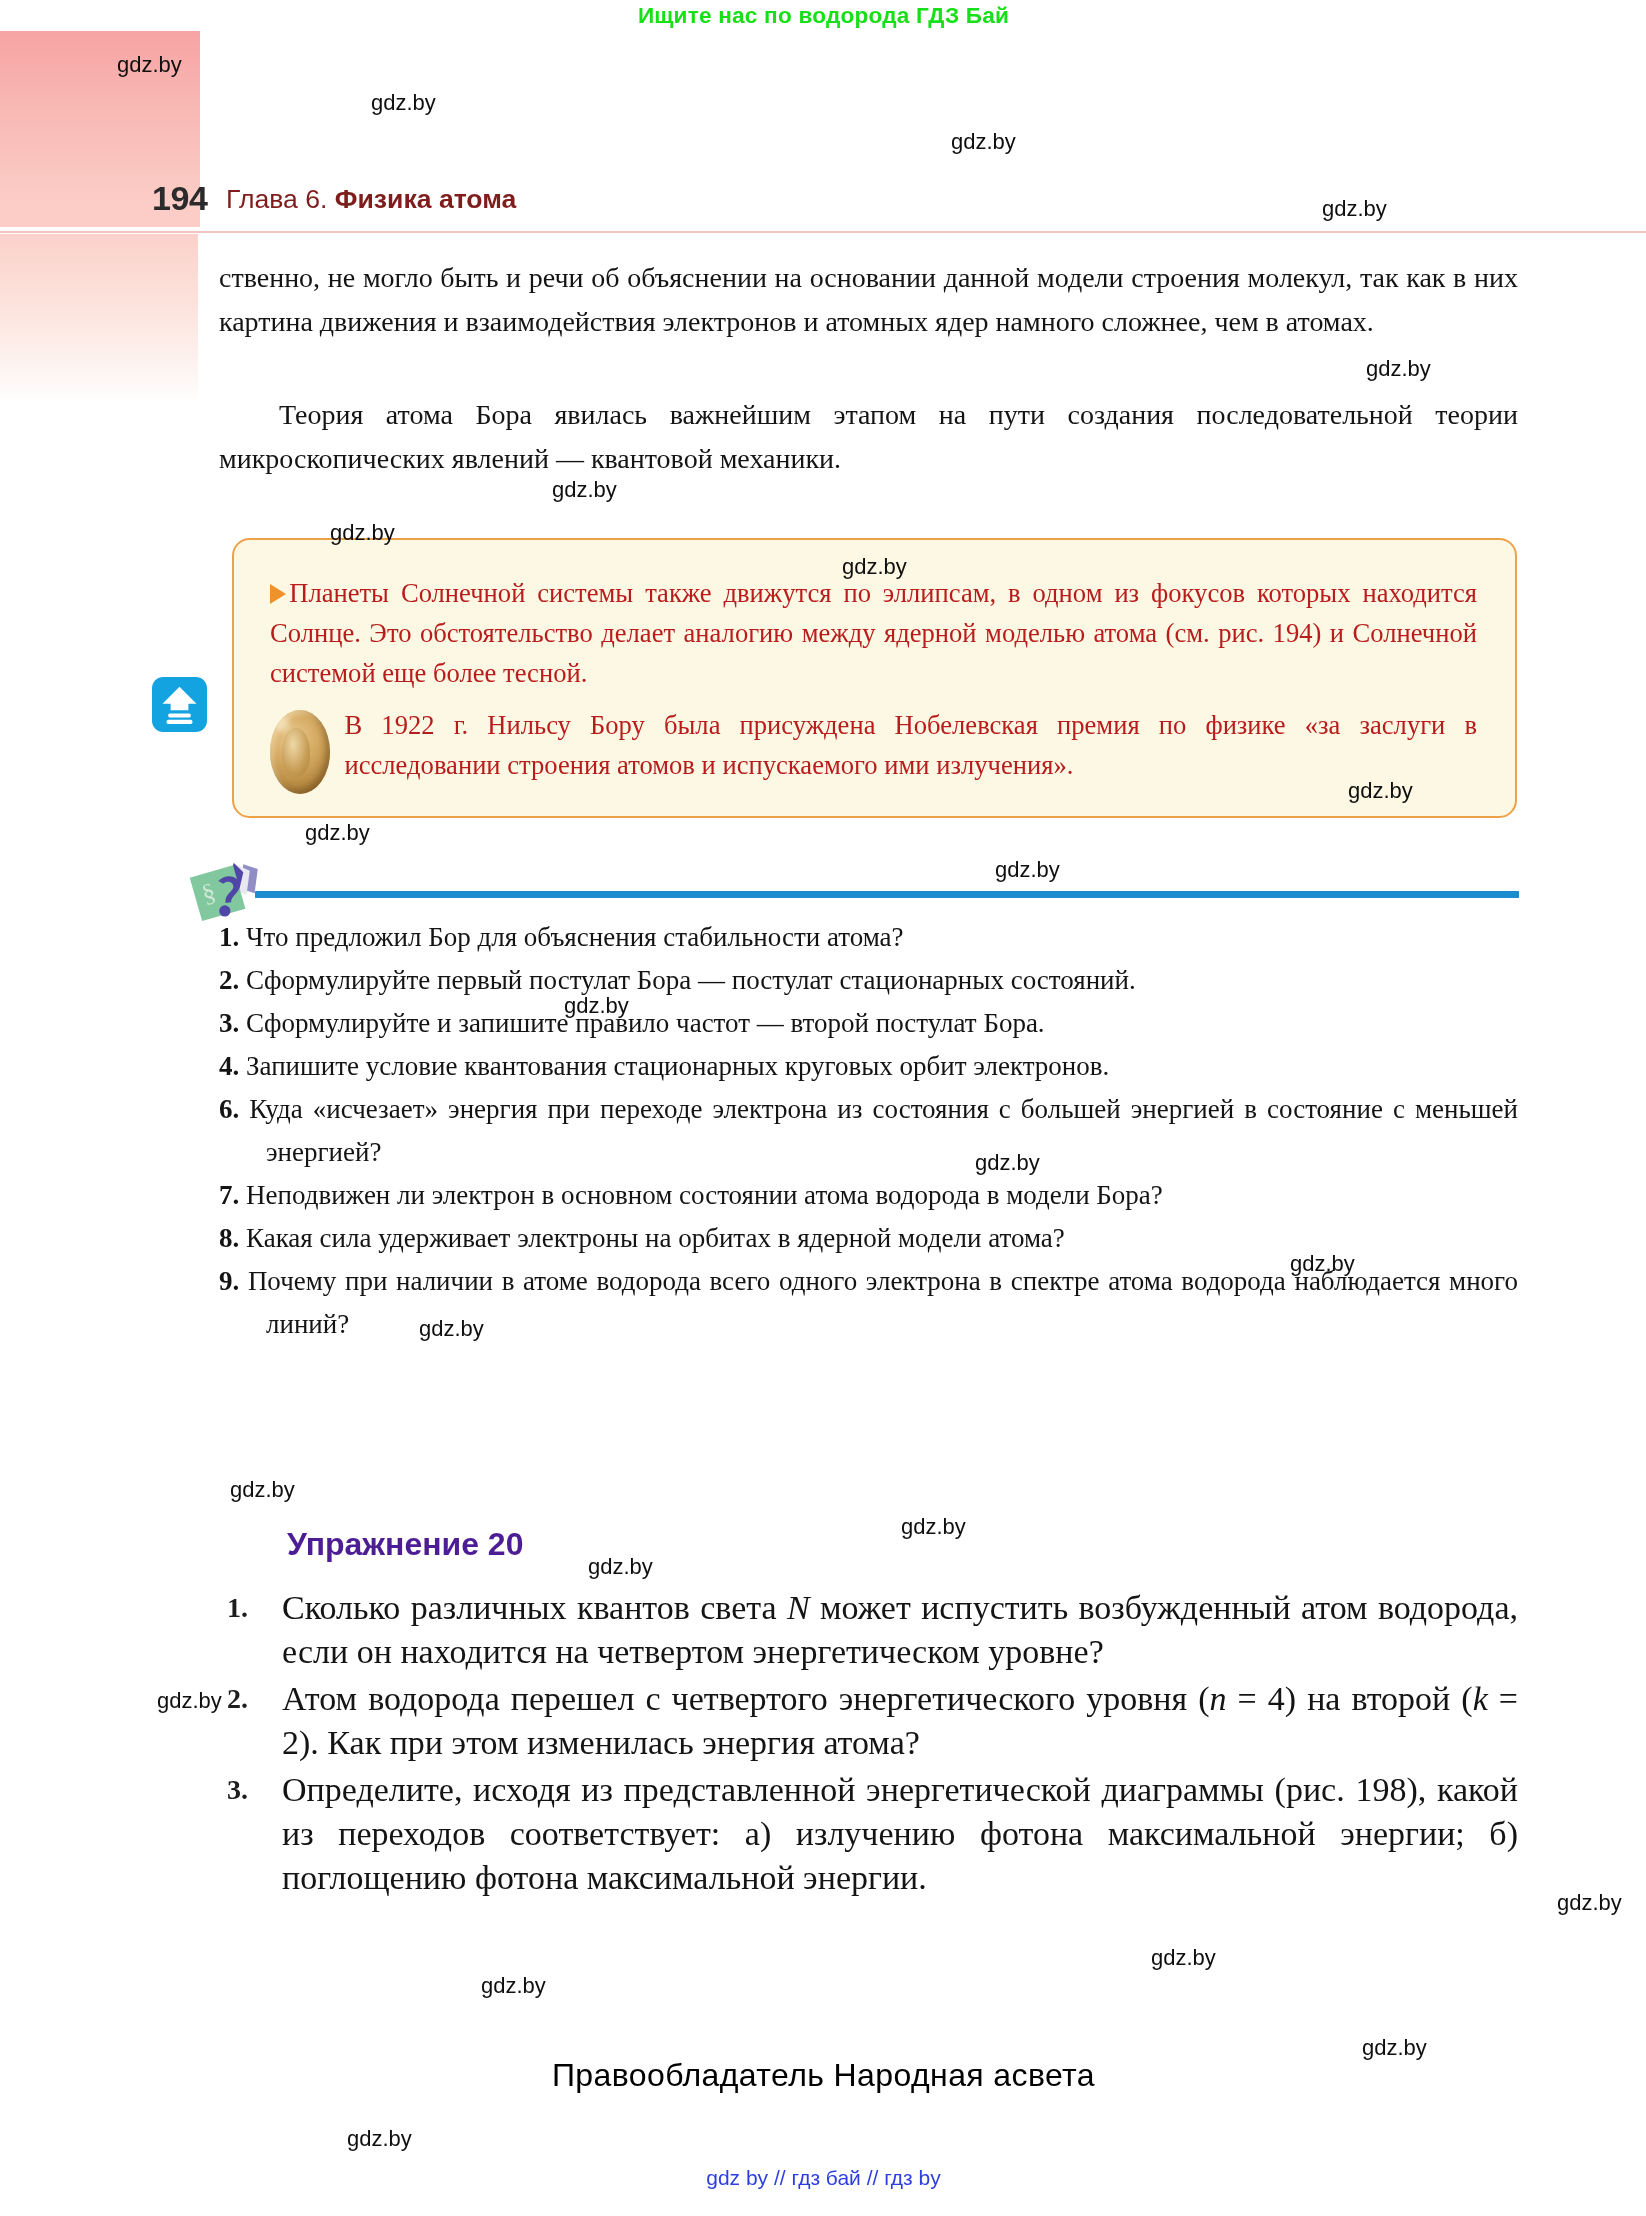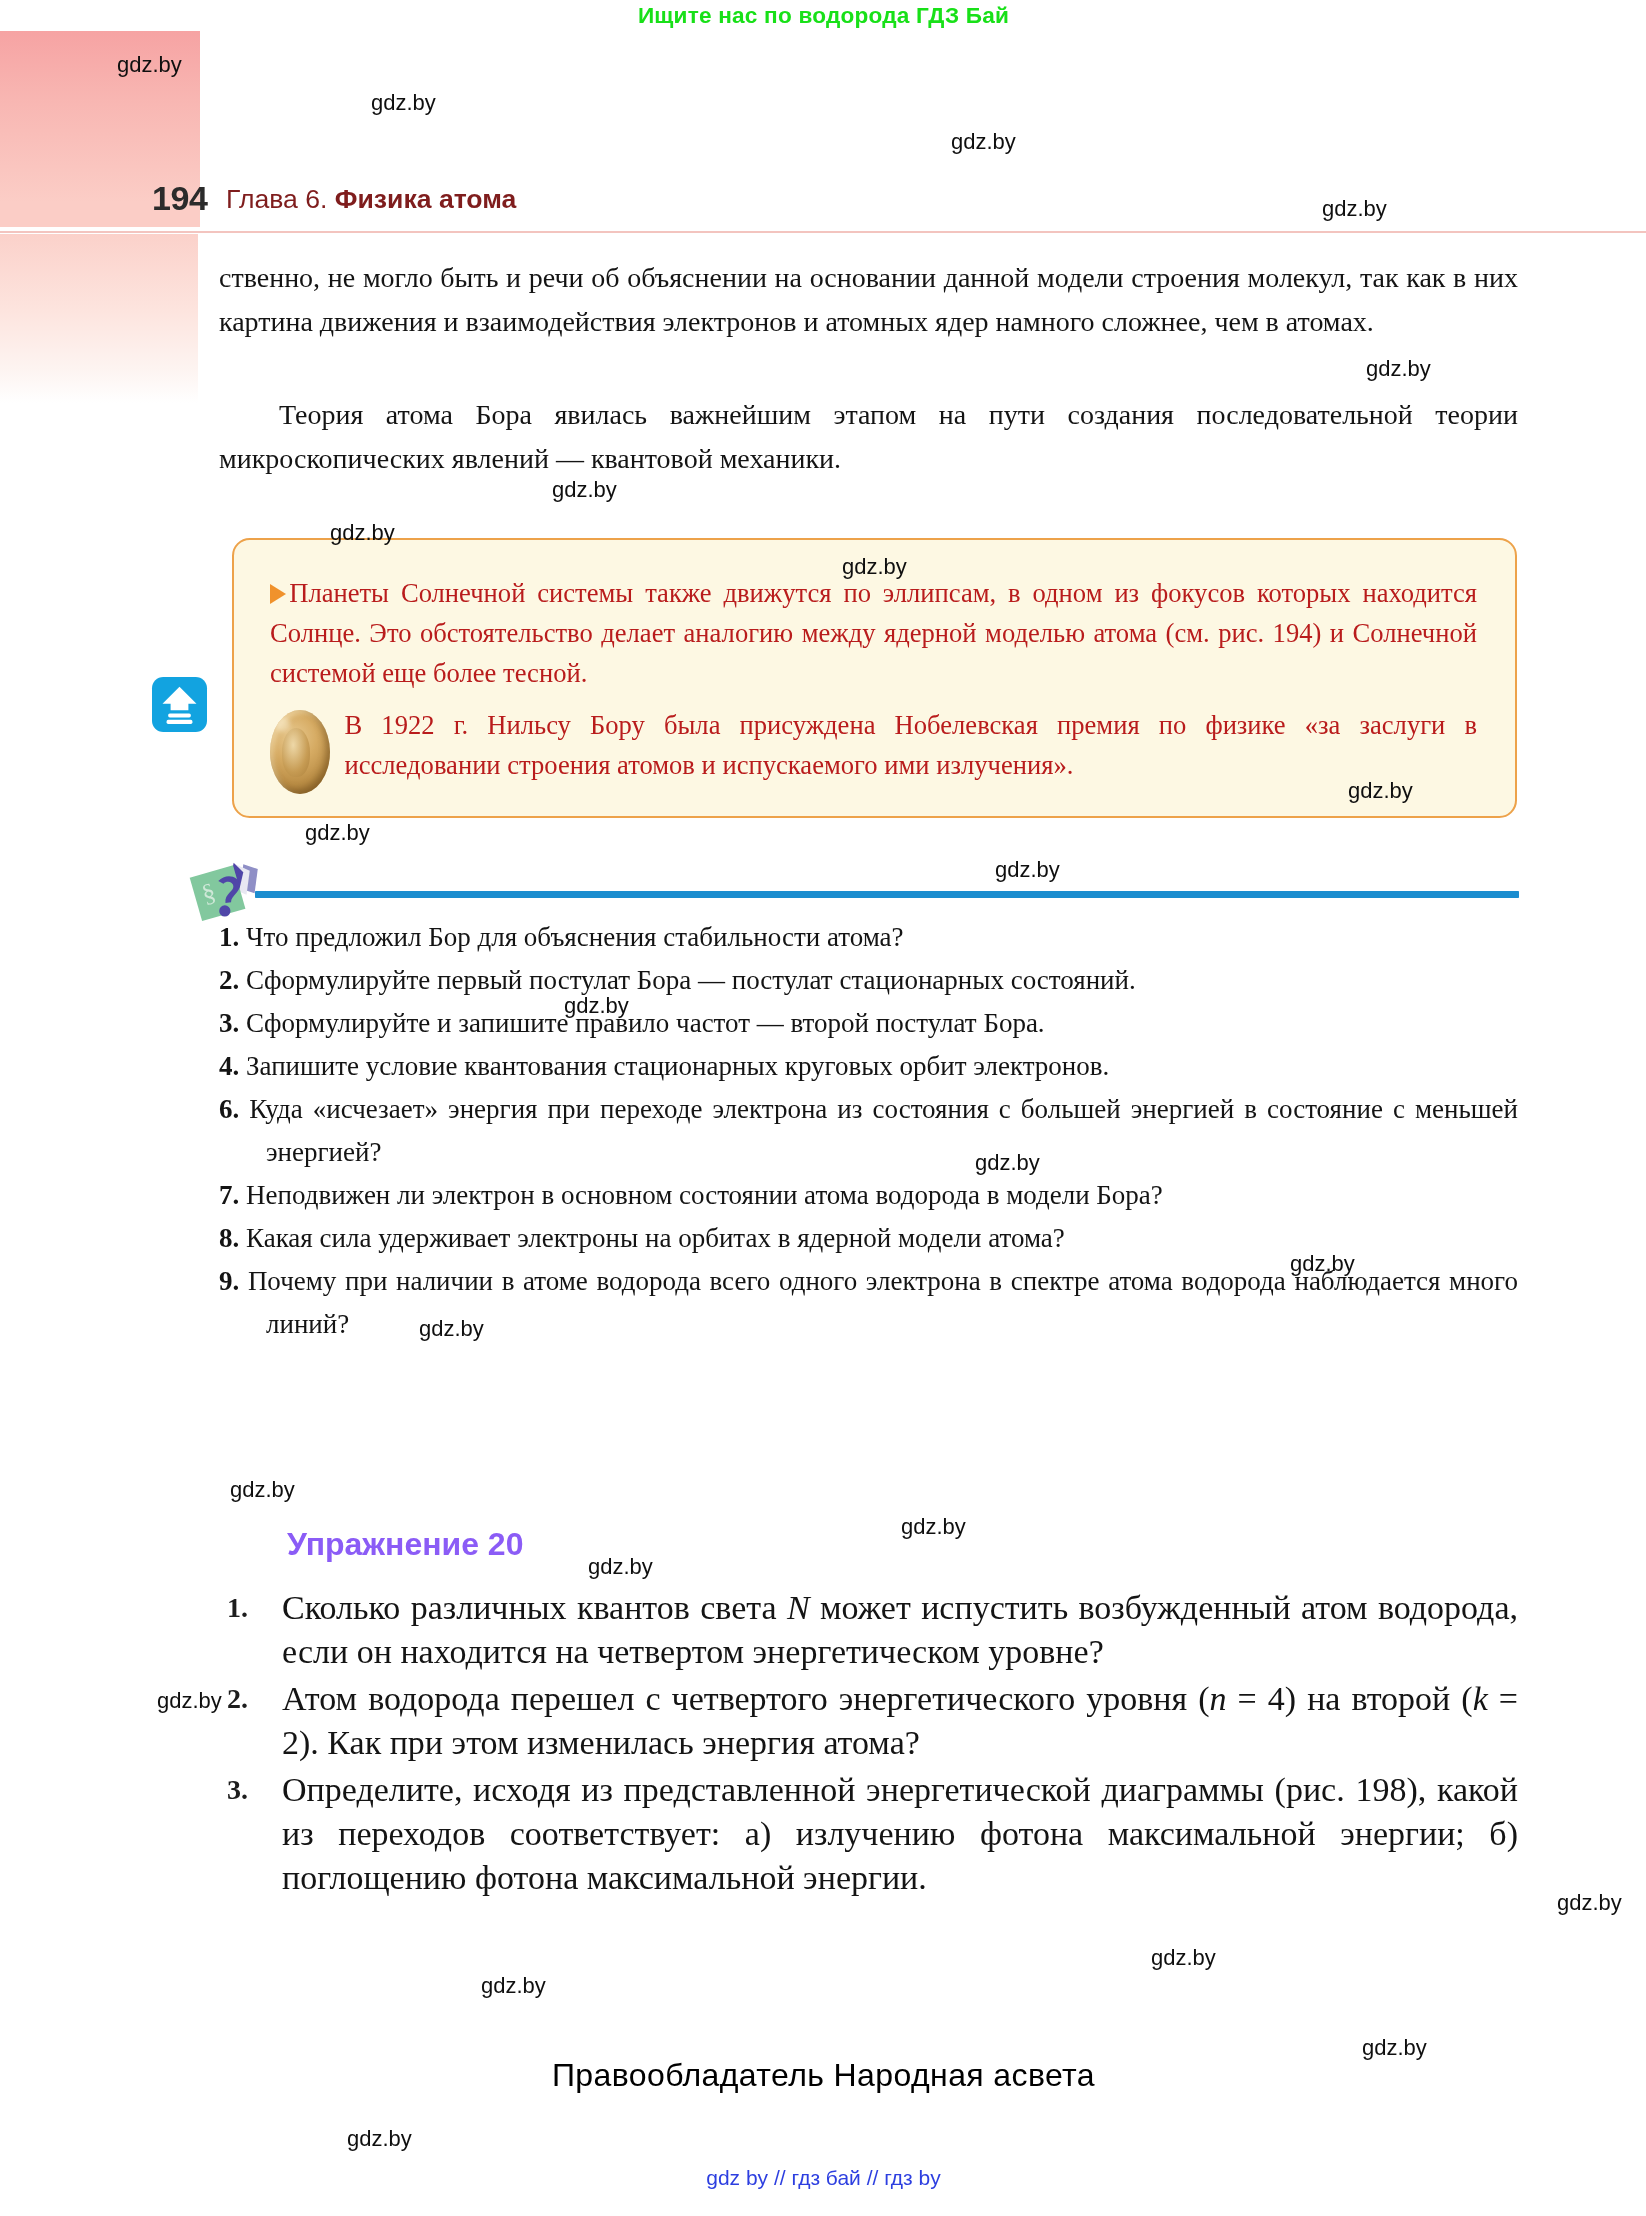--- a/index.html
+++ b/index.html
@@ -192,21 +192,21 @@
   }
   #questions p.q .num { font-weight: 700; }
 
   
   .ex-title {
     position: absolute;
     left: 287px; top: 1526px;
     font-family: "Liberation Sans", sans-serif;
     font-size: 32px;
     font-weight: 700;
-    color: #8b5cf6;
+    color: #4c1d95;
   }
   #exercise { top: 1586px; left: 219px; width: 1299px; }
   #exercise .ex-item {
     display: flex;
     align-items: flex-start;
     margin: 0 0 3.2px 0;
   }
   #exercise .ex-num {
     flex: 0 0 63px;
     font-family: "Liberation Serif", serif;

